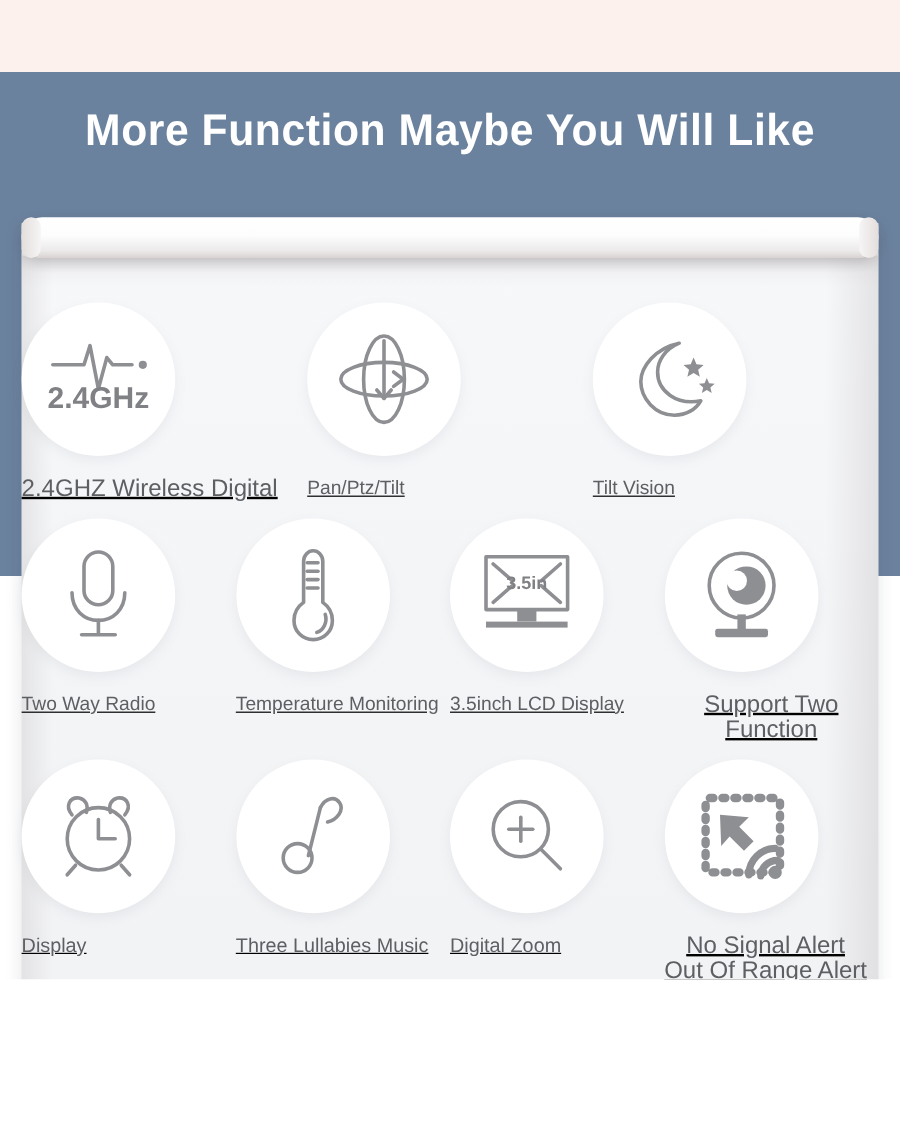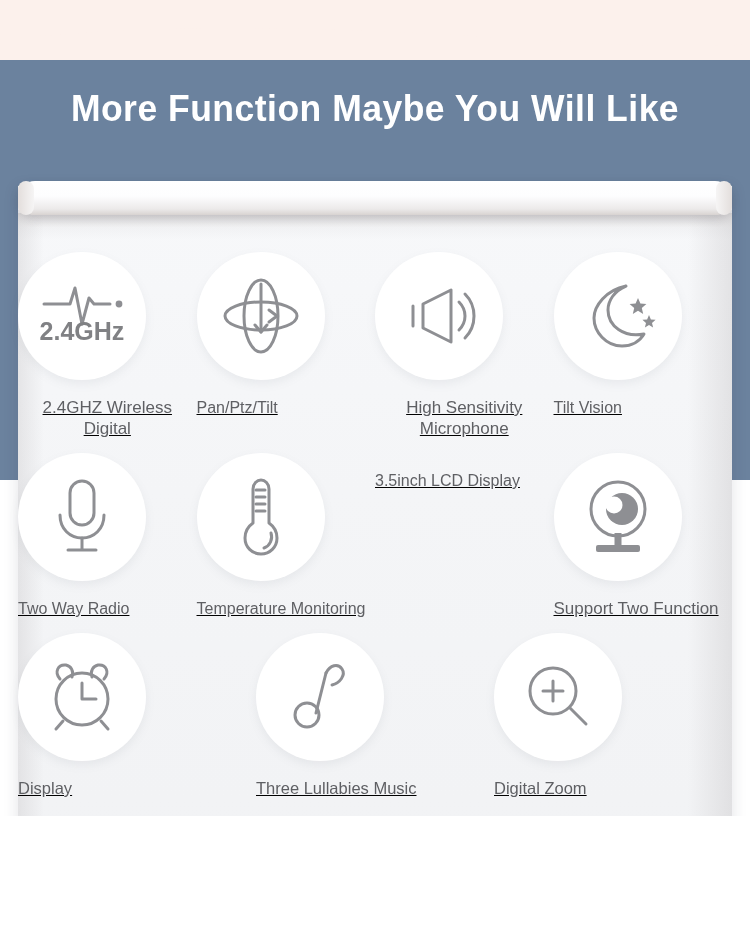--- a/index.html
+++ b/index.html
@@ -155,21 +155,21 @@
   .bubble svg { display: block; }
   .caption {
     margin-top: 17px;
     color: #5e5f63;
     font-size: 16px;
     line-height: 21px;
     text-align: center;
     white-space: pre-line;
     font-family: "Liberation Sans", sans-serif;
   }
-  .cell.narrow .caption { font-size: 17px; }
+  .cell.narrow .caption { font-size: 20px; }
   .cell.wide .caption { font-size: 16.5px; }
 
   .icon-stroke {
     fill: none;
     stroke: #8e8f93;
     stroke-width: 3;
     stroke-linecap: round;
     stroke-linejoin: round;
   }
   .icon-fill { fill: #8e8f93; }
@@ -235,31 +235,20 @@
             <ellipse class="icon-stroke" stroke-width="2.6" cx="46" cy="46" rx="17" ry="36"></ellipse>
             <ellipse class="icon-stroke" stroke-width="2.6" cx="46" cy="46" rx="36" ry="14"></ellipse>
             <path class="icon-stroke" stroke-width="2.6" d="M46,14 L46,62"></path>
             <path class="icon-stroke" stroke-width="2.6" d="M40,55 L46,62 L52,55"></path>
             <path class="icon-stroke" stroke-width="2.6" d="M54,40 L62,46 L54,52"></path>
           </svg>
         </div>
         <div class="caption">Pan/Ptz/Tilt</div>
       </div>
 
-      <div class="cell narrow">
-        <div class="bubble">
-          <svg width="92" height="92" viewBox="0 0 92 92">
-            <path class="icon-stroke" stroke-width="3.2" d="M20,36 L20,56"></path>
-            <path class="icon-stroke" stroke-width="3.2" d="M30,34 L58,20 L58,72 L30,58 Z"></path>
-            <path class="icon-stroke" stroke-width="3" d="M66,32 C74,40 74,52 66,60"></path>
-            <path class="icon-stroke" stroke-width="3" d="M72,24 C84,36 84,56 72,68"></path>
-          </svg>
-        </div>
-        <div class="caption">High Sensitivity Microphone</div>
-      </div>
 
       <div class="cell">
         <div class="bubble">
           <svg width="92" height="92" viewBox="0 0 92 92">
             <path class="icon-stroke" stroke-width="3.2" d="M54,16 C34,20 22,36 22,48 C22,62 34,76 50,76 C60,76 68,71 72,64 C52,68 36,56 36,40 C36,31 42,21 54,16 Z"></path>
             <path class="icon-fill" d="M66,28 l2.4,5.6 l6,0.5 l-4.6,4 l1.4,5.9 l-5.2,-3.2 l-5.2,3.2 l1.4,-5.9 l-4.6,-4 l6,-0.5 Z"></path>
             <path class="icon-fill" d="M77,45 l1.9,4.4 l4.7,0.4 l-3.6,3.1 l1.1,4.6 l-4.1,-2.5 l-4.1,2.5 l1.1,-4.6 l-3.6,-3.1 l4.7,-0.4 Z"></path>
           </svg>
         </div>
         <div class="caption">Tilt Vision</div>
@@ -290,20 +279,32 @@
             <path class="icon-stroke" stroke-width="2" d="M41,26 L50,26"></path>
             <path class="icon-stroke" stroke-width="2" d="M41,33 L50,33"></path>
             <path class="icon-stroke" stroke-width="2" d="M41,40 L50,40"></path>
             <path class="icon-stroke" stroke-width="2.4" d="M56,62 C58,68 55,75 49,77"></path>
           </svg>
         </div>
         <div class="caption">Temperature Monitoring</div>
       </div>
 
       <div class="cell">
+        <div class="bubble">
+          <svg width="92" height="92" viewBox="0 0 92 92">
+            <rect class="icon-stroke" stroke-width="4" x="12" y="14" width="68" height="44"></rect>
+            <path class="icon-stroke" stroke-width="2" d="M18,20 L34,34"></path>
+            <path class="icon-stroke" stroke-width="2" d="M74,20 L58,34"></path>
+            <path class="icon-stroke" stroke-width="2" d="M18,52 L34,38"></path>
+            <path class="icon-stroke" stroke-width="2" d="M74,52 L58,38"></path>
+            <text class="icon-text" x="46" y="41" font-size="15" text-anchor="middle">3.5in</text>
+            <path class="icon-fill" d="M38,58 h16 v10 h-16 Z"></path>
+            <rect class="icon-fill" x="12" y="68" width="68" height="5"></rect>
+          </svg>
+        </div>
         <div class="caption">3.5inch LCD Display</div>
       </div>
 
       <div class="cell narrow">
         <div class="bubble">
           <svg width="92" height="92" viewBox="0 0 92 92">
             <circle class="icon-stroke" stroke-width="6" cx="46" cy="38" r="27"></circle>
             <circle class="icon-fill" cx="50" cy="38" r="16"></circle>
             <circle fill="#ffffff" cx="42" cy="34" r="8.5"></circle>
             <rect class="icon-fill" x="42.5" y="62" width="7" height="14"></rect>
@@ -346,16 +347,29 @@
           <svg width="92" height="92" viewBox="0 0 92 92">
             <circle class="icon-stroke" stroke-width="4.5" cx="41" cy="40" r="23"></circle>
             <path class="icon-stroke" stroke-width="4.5" d="M41,30 L41,50"></path>
             <path class="icon-stroke" stroke-width="4.5" d="M31,40 L51,40"></path>
             <path class="icon-stroke" stroke-width="5.5" d="M58,57 L74,73"></path>
           </svg>
         </div>
         <div class="caption">Digital Zoom</div>
       </div>
 
+      <div class="cell narrow">
+        <div class="bubble">
+          <svg width="92" height="92" viewBox="0 0 92 92">
+            <rect x="16" y="14" width="62" height="62" rx="4" fill="none" stroke="#8e8f93" stroke-width="7" stroke-dasharray="2.5 7.5" stroke-linecap="round"></rect>
+            <path class="icon-fill" d="M28,28 L52,30 L44,38 L56,50 L48,58 L36,46 L29,54 Z"></path>
+            <path fill="none" stroke="#8e8f93" stroke-width="6" stroke-linecap="round" d="M52,78 C52,66 62,56 74,56"></path>
+            <path fill="none" stroke="#8e8f93" stroke-width="6" stroke-linecap="round" d="M62,79 C62,72 68,66 76,66"></path>
+            <circle class="icon-fill" cx="74" cy="76" r="5.5"></circle>
+          </svg>
+        </div>
+        <div class="caption">No Signal Alert
+Out Of Range Alert</div>
+      </div>
     </div>
 
   </div>
 </div>
 
 </body></html>

